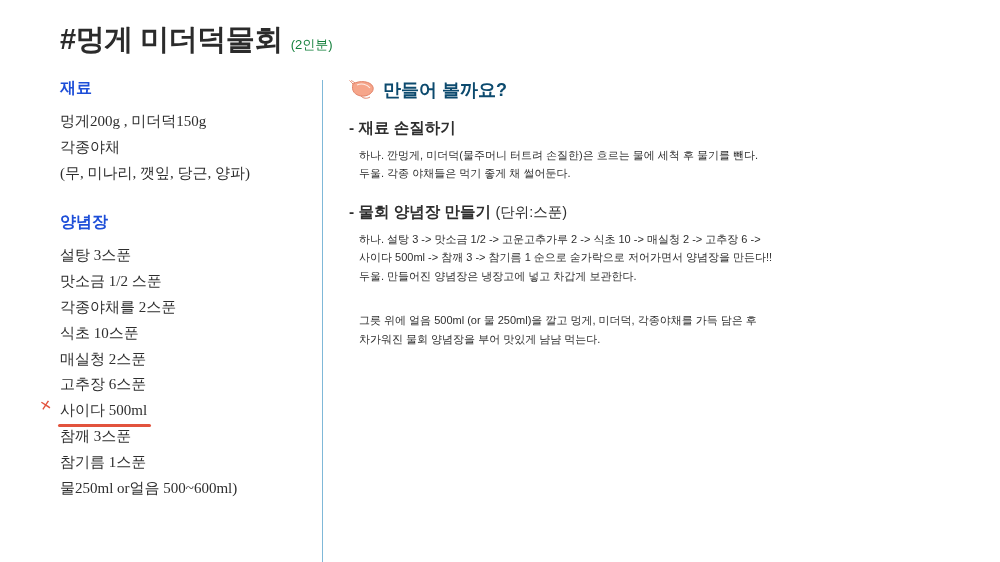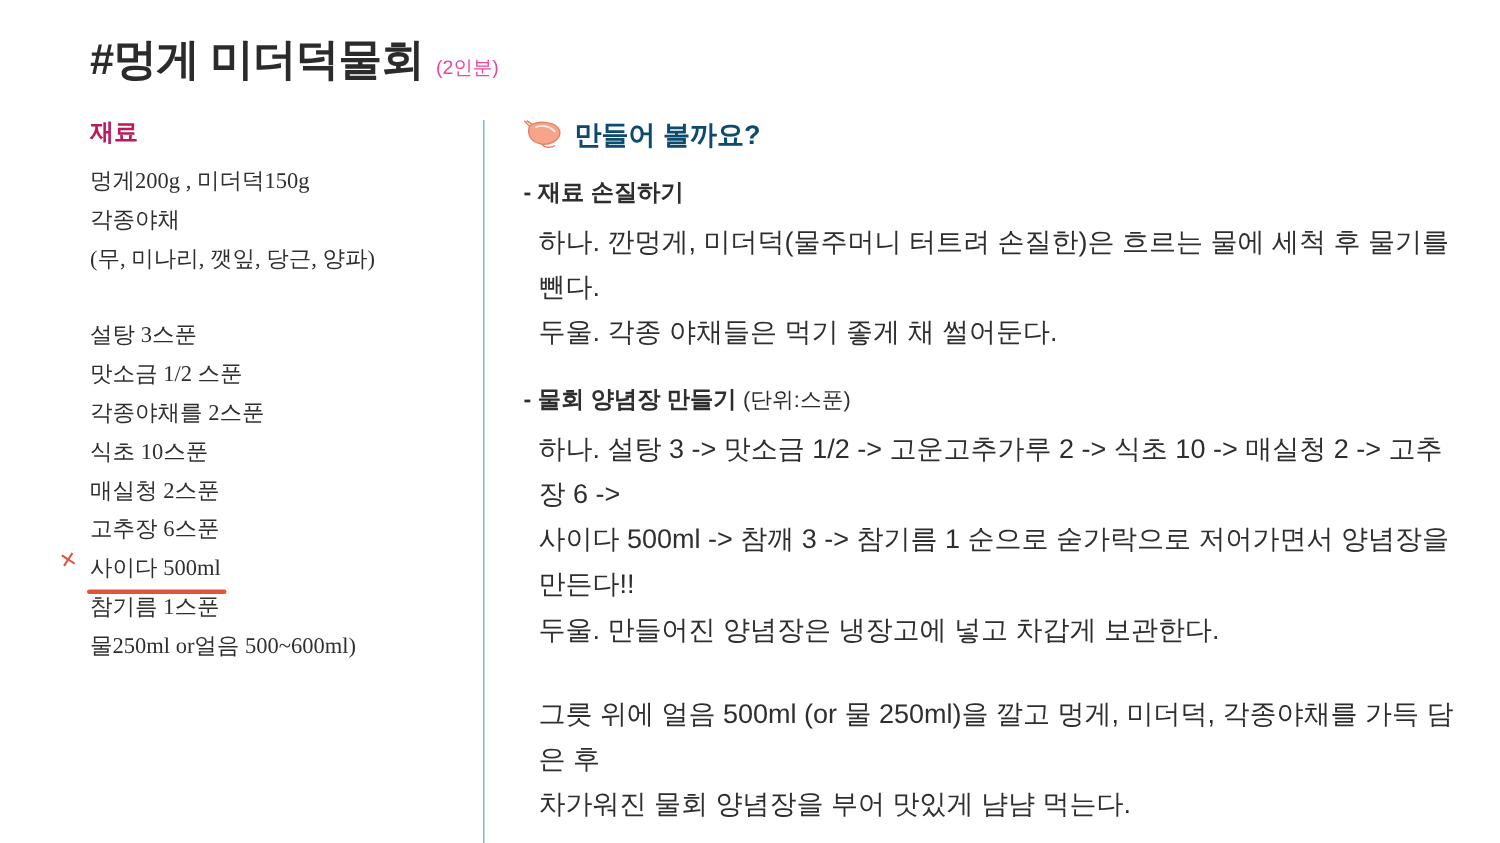--- a/index.html
+++ b/index.html
@@ -30,21 +30,21 @@
     margin: 6px 0 18px 0;
   }
   .title-main {
     font-size: 29px;
     font-weight: bold;
     color: #2b2b2b;
     letter-spacing: -0.5px;
   }
   .title-sub {
     font-size: 13px;
-    color: #ec4899;
+    color: #15803d;
   }
 
   
   .columns {
     display: flex;
     align-items: stretch;
   }
   .col-left {
     width: 252px;
     flex: 0 0 252px;
@@ -59,21 +59,21 @@
   }
   .col-right {
     flex: 1 1 auto;
     padding-left: 26px;
   }
 
   
   .section-head {
     font-size: 16px;
     font-weight: bold;
-    color: #be185d;
+    color: #1d4ed8;
     margin: 0 0 10px 0;
   }
   .ingredient-list {
     list-style: none;
     margin: 0 0 26px 0;
     padding: 0;
   }
   .ingredient-list li {
     font-size: 15px;
     line-height: 1.72;
@@ -131,21 +131,21 @@
     font-size: 15.5px;
     font-weight: bold;
     color: #2e2e2e;
     margin: 0 0 7px 0;
   }
   .step-head .unit {
     font-weight: normal;
     font-size: 14.5px;
   }
   .step-line {
-    font-size: 18px;
+    font-size: 11px;
     line-height: 1.68;
     color: #2e2e2e;
     margin: 0 0 0 10px;
   }
   .step-block {
     margin-bottom: 19px;
     margin-top: 12px;
   }
   .final-block {
     margin-top: 26px;
@@ -165,31 +165,33 @@
 
     <div class="col-left">
 
       <div class="section-head">재료</div>
       <ul class="ingredient-list">
         <li>멍게200g , 미더덕150g</li>
         <li>각종야채</li>
         <li>(무, 미나리, 깻잎, 당근, 양파)</li>
       </ul>
 
+      <div class="section-head sauce-head">양념장</div>
       <ul class="ingredient-list">
         <li>설탕 3스푼</li>
         <li>맛소금 1/2 스푼</li>
         <li>각종야채를 2스푼</li>
         <li>식초 10스푼</li>
         <li>매실청 2스푼</li>
         <li>고추장 6스푼</li>
         <li>
           <span class="star-mark">✕</span>
           <span class="underline-red">사이다 500ml</span>
         </li>
+        <li>참깨 3스푼</li>
         <li>참기름 1스푼</li>
         <li>물250ml or얼음 500~600ml)</li>
       </ul>
     </div>
 
     <div class="divider"></div>
 
     <div class="col-right">
 
       <div class="make-head">

